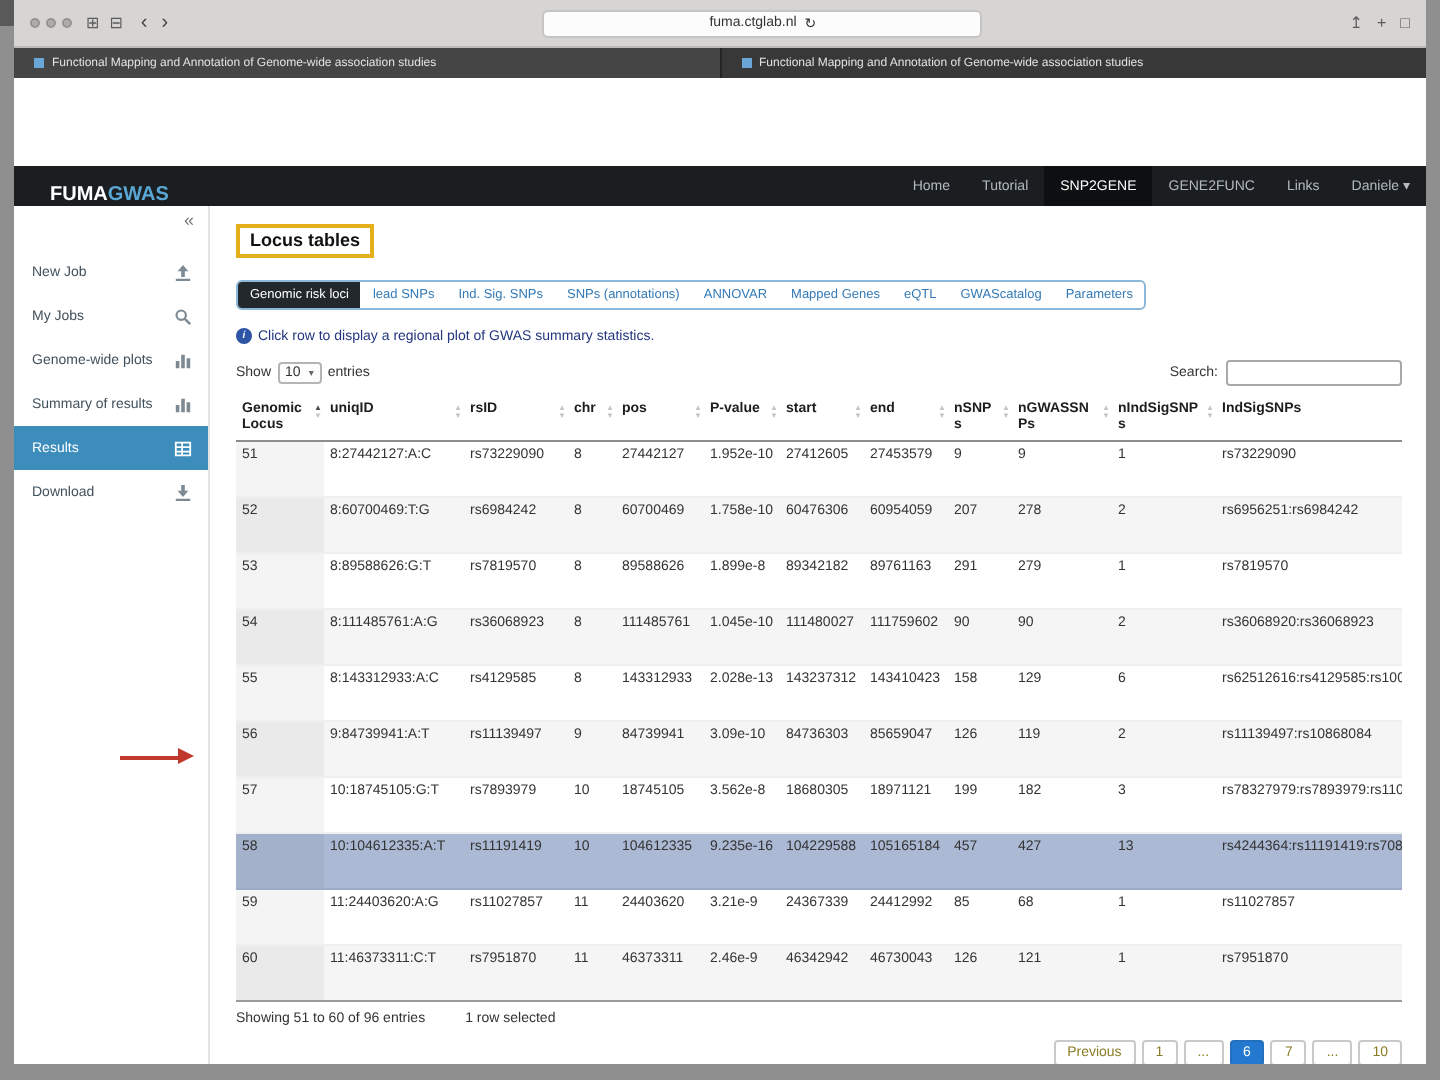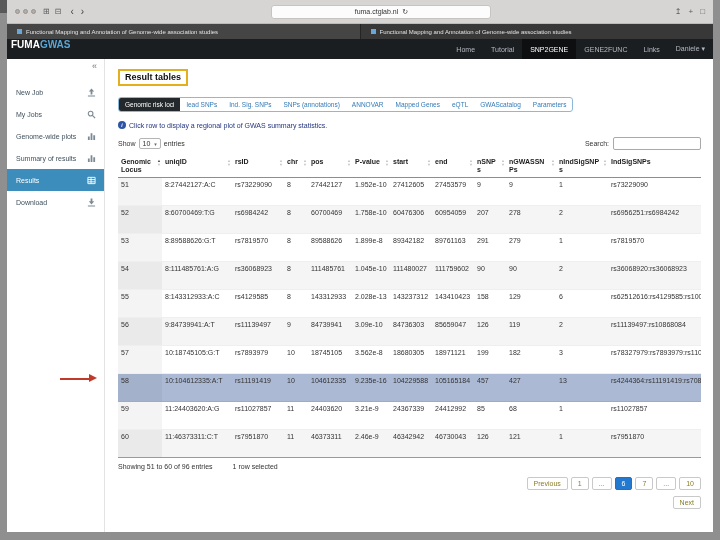--- a/index.html
+++ b/index.html
@@ -16,21 +16,21 @@
   .nav-arrows { display:flex; gap:7px; font-size:10px; color:#444; margin:0 4px; line-height:1; }
   .url-wrap { flex:1; display:flex; justify-content:center; }
   .url-pill { width:220px; height:14px; background:#fcfcfc; border:1px solid #c6c4c2; border-radius:3px; display:flex; align-items:center; justify-content:center; gap:4px; font-size:7px; color:#333; }
   .right-ics { display:flex; gap:7px; font-size:8px; color:#5c5c5c; line-height:1; }
   .tabstrip { height:15px; background:#2e2e2e; display:flex; flex:0 0 auto; }
   .btab { flex:1; display:flex; align-items:center; gap:4px; padding:0 10px; font-size:6px; color:#e2e2e2; overflow:hidden; white-space:nowrap; background:#454545; }
   .btab + .btab { border-left:1px solid #242424; background:#383838; }
   .favicon { width:5px; height:5px; background:#6aa6d8; flex:0 0 auto; }
 
   
-  .navbar { height:20px; background:#1b1e21; display:flex; align-items:flex-start; padding-left:4px; flex:0 0 auto; }
+  .navbar { height:20px; background:#1b1e21; display:flex; align-items:flex-end; padding-left:18px; flex:0 0 auto;margin-top:44px; }
   .brand { font-size:10px; font-weight:bold; }
   .brand .fuma { color:#fff; }
   .brand .gwas { color:#5aa7d5; }
   .nav-menu { margin-left:auto; display:flex; height:100%; }
   .nav-item { display:flex; align-items:center; padding:0 8px; font-size:7px; color:#b4bac0; white-space:nowrap; }
   .nav-item.active { background:#0d0f11; color:#fff; }
 
   .page-body { flex:1; display:flex; overflow:hidden; background:#fff; }
 
   
@@ -191,21 +191,21 @@
               <span class="side-icon">
                 <svg viewBox="0 0 10 10">
                   <path fill="currentColor" d="M5 7.2 8 3.7H6V0.5H4v3.2H2zM1 8.2h8v1.2H1z"></path>
                 </svg>
               </span>
             </div>
           </div>
       </div>
 
       <div class="content">
-        <div class="page-title">Result tables</div>
+        <div class="page-title">Locus tables</div>
         <div>
           <div class="rtabs">
               <div class="rtab active">Genomic risk loci</div>
               <div class="rtab">lead SNPs</div>
               <div class="rtab">Ind. Sig. SNPs</div>
               <div class="rtab">SNPs (annotations)</div>
               <div class="rtab">ANNOVAR</div>
               <div class="rtab">Mapped Genes</div>
               <div class="rtab">eQTL</div>
               <div class="rtab">GWAScatalog</div>

